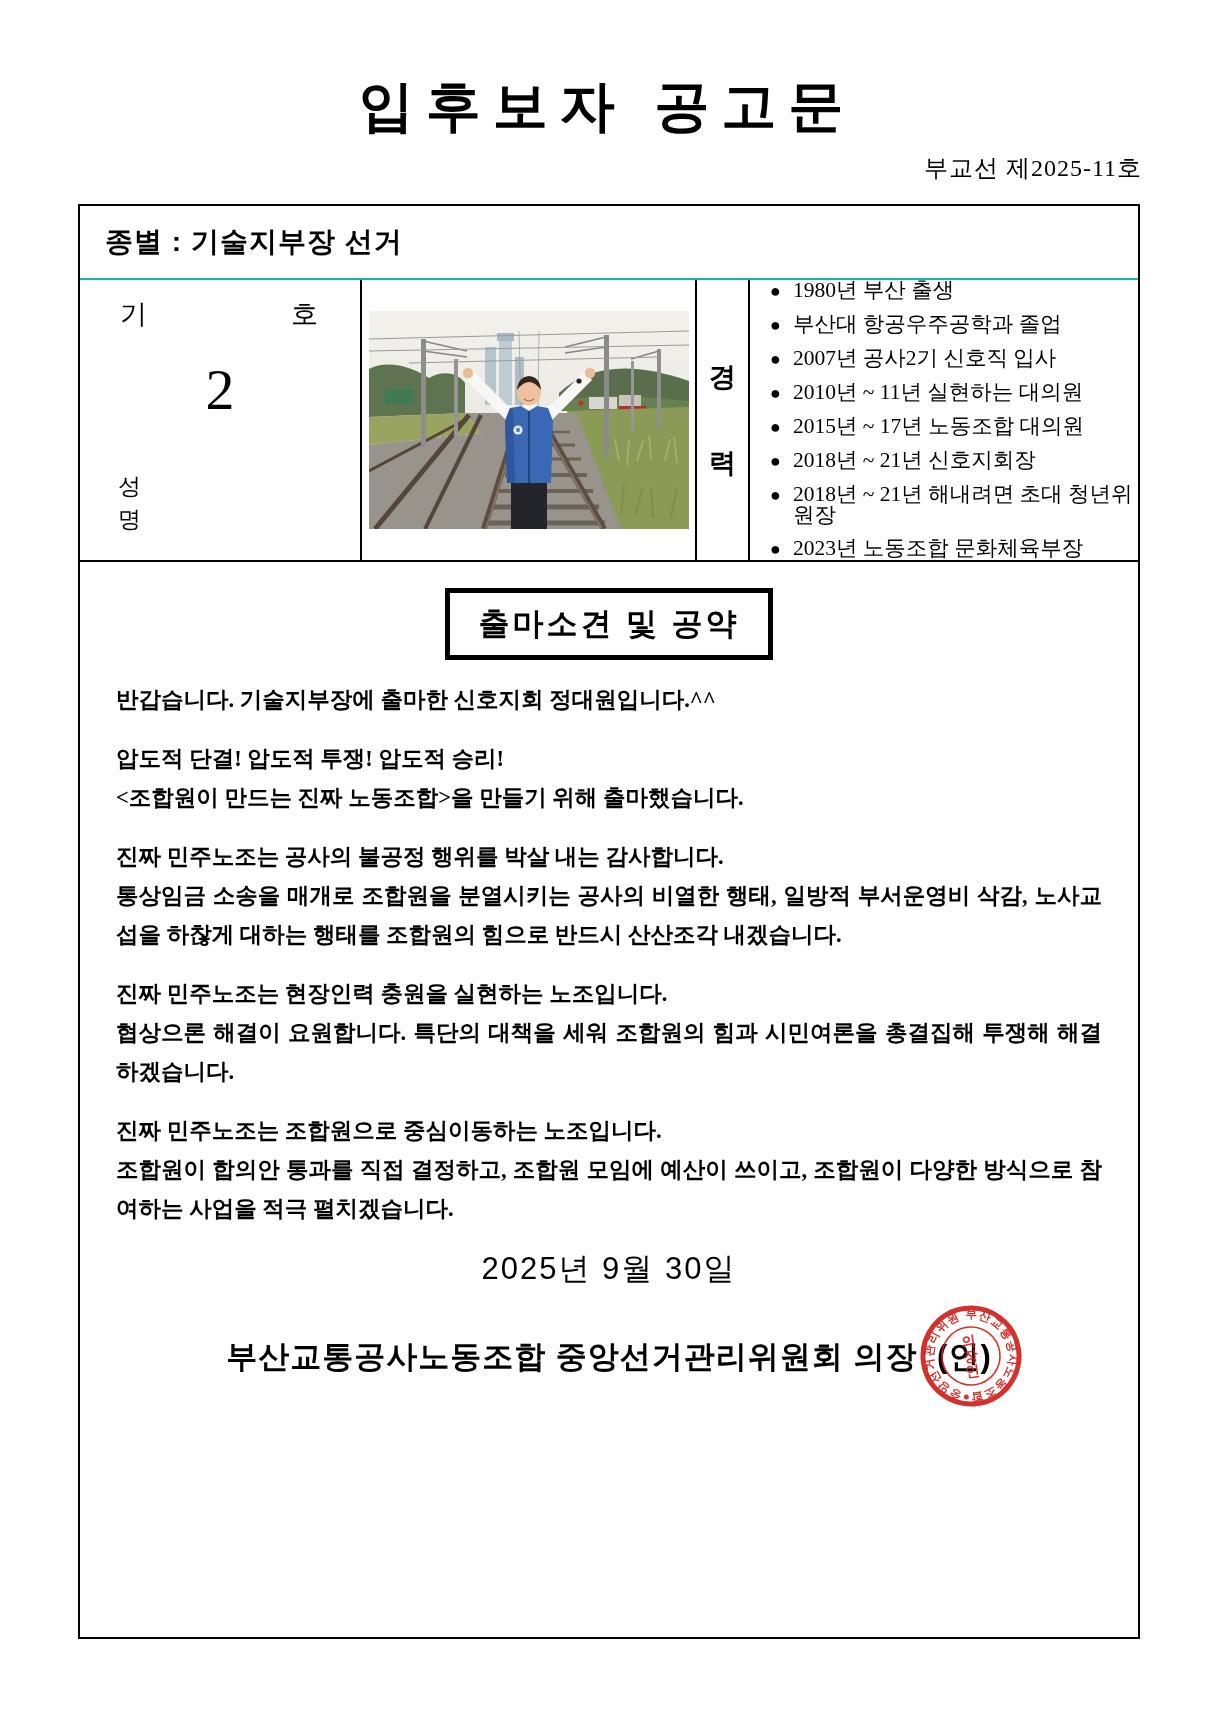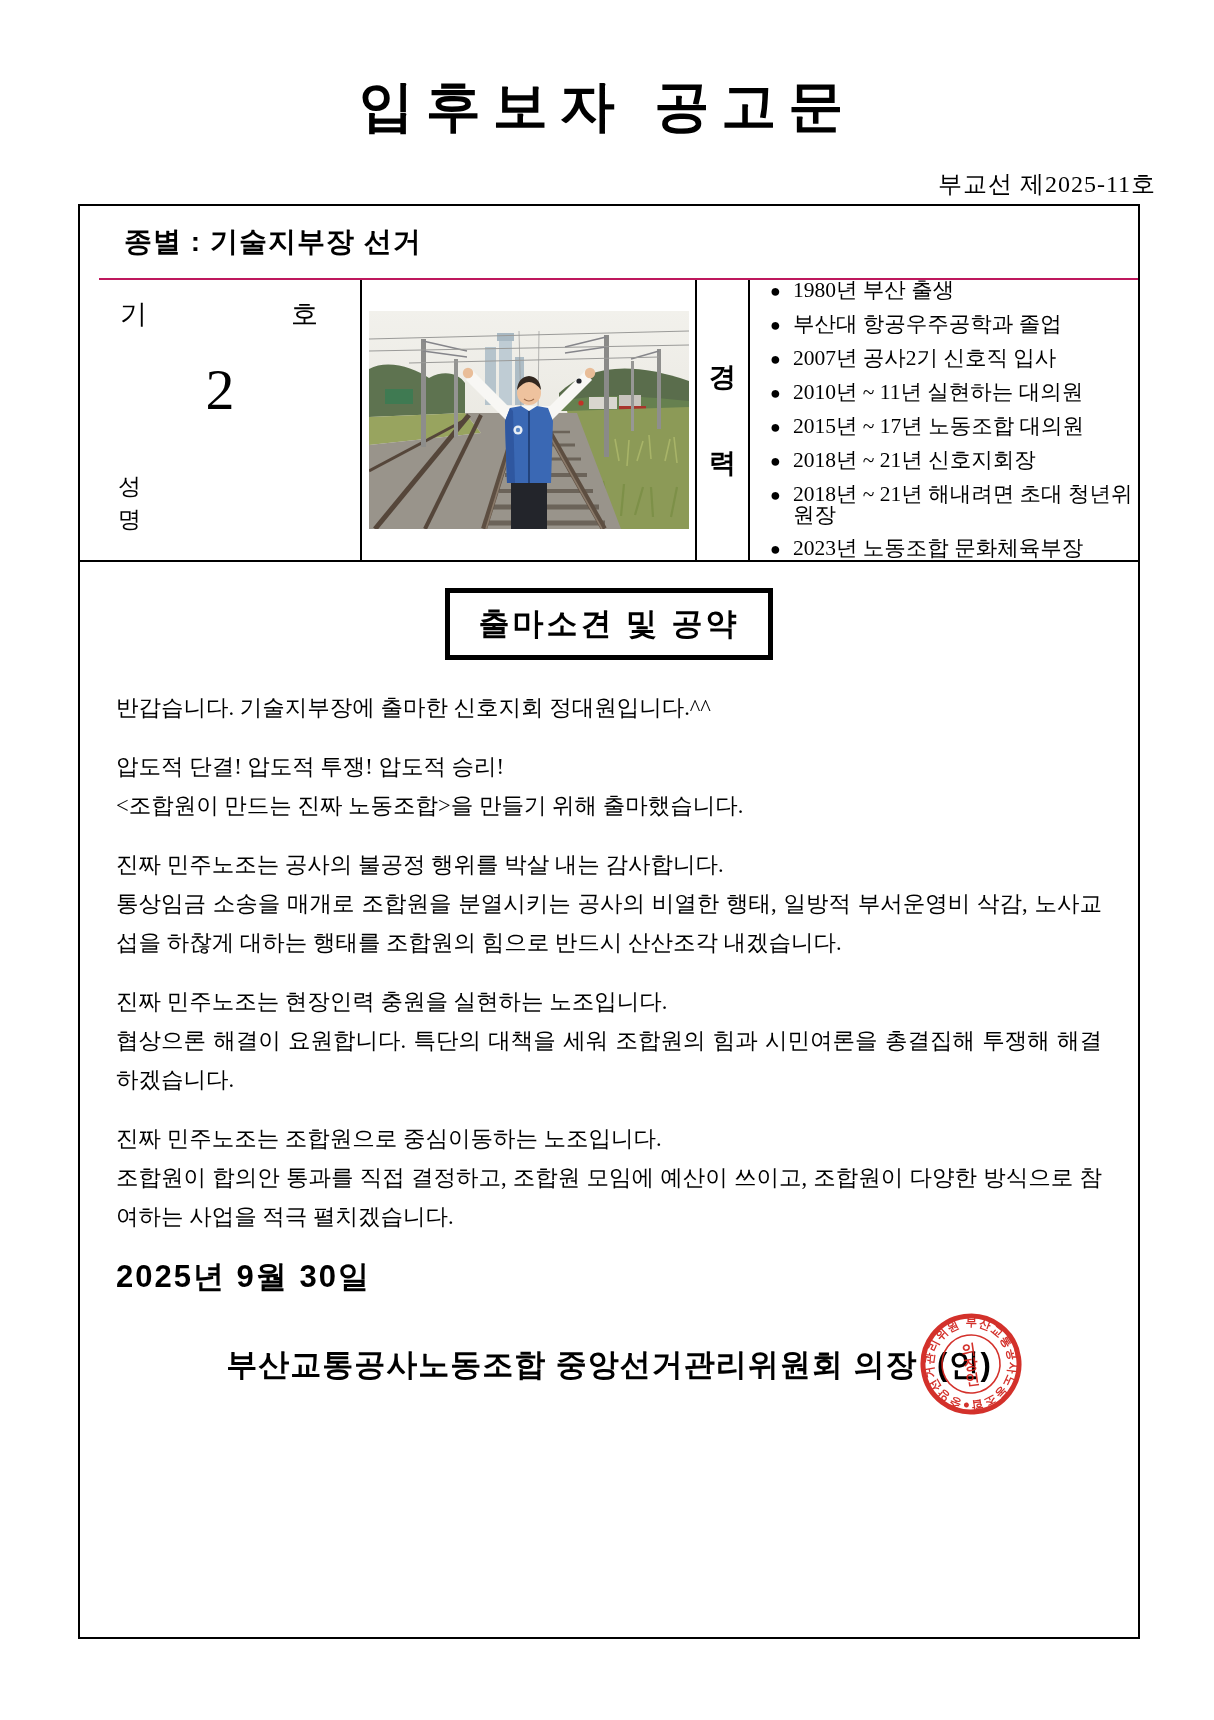--- a/index.html
+++ b/index.html
@@ -6,30 +6,30 @@
   .page {
     position:relative; width:1214px; height:1720px; background:#fff;
     font-family:"Liberation Serif","DejaVu Serif",serif; color:#000; overflow:hidden;
   }
   .doc-title {
     position:absolute; top:70px; left:0; width:100%; margin:0;
     text-align:center; font-family:"Liberation Sans","DejaVu Sans",sans-serif;
     font-weight:900; font-size:55px; letter-spacing:12px;
   }
   .doc-number {
-    position:absolute; top:152px; right:58px; font-size:24px; letter-spacing:1px;margin-top:16px;
+    position:absolute; top:152px; right:72px; font-size:24px; letter-spacing:1px;
   }
   .main-table {
     position:absolute; left:78px; top:204px; width:1062px;
     border:2px solid #000; box-sizing:border-box; background:#fff;
   }
   .row-category {
-    height:72px; border-bottom:2px solid #be185d; display:flex; align-items:center;
+    height:72px; border-bottom:2px solid #14b8a6; display:flex; align-items:center;
     padding-left:25px; font-family:"Liberation Sans","DejaVu Sans",sans-serif;
-    font-weight:800; font-size:28px; letter-spacing:1px;margin-left:19px;
+    font-weight:800; font-size:28px; letter-spacing:1px;
   }
   .row-profile { display:flex; height:280px; border-bottom:2px solid #000; }
   .cell-sign { width:282px; border-right:2px solid #000; position:relative; box-sizing:border-box; flex:none; }
   .sign-labels { display:flex; justify-content:space-between; padding:16px 42px 0 40px; font-size:27px; }
   .sign-number { text-align:center; font-size:58px; margin-top:24px; font-weight:500; }
   .name-row { position:absolute; bottom:24px; left:0; right:0; display:flex; align-items:center; padding-left:38px; }
   .name-label { display:flex; flex-direction:column; font-size:23px; line-height:33px; }
   .name-value { font-size:53px; font-weight:bold; letter-spacing:12px; margin-left:26px; white-space:nowrap; }
   .cell-photo { width:335px; border-right:2px solid #000; box-sizing:border-box; flex:none;
     display:flex; align-items:center; justify-content:center; }
@@ -39,28 +39,28 @@
   .cell-career { flex:1; display:flex; flex-direction:column; justify-content:center; padding-left:20px; gap:12px; }
   .career-item { font-size:21.5px; line-height:21px; display:flex; align-items:baseline; }
   .career-item .bullet { font-size:18px; margin-right:12px; }
   .row-body { height:1075px; box-sizing:border-box; padding:16px 36px 4px 36px; overflow:hidden; }
   .box-title-wrap { text-align:center; margin-top:10px; }
   .box-title {
     display:inline-block; border:5px solid #000; padding:10px 28px;
     font-family:"Liberation Sans","DejaVu Sans",sans-serif; font-weight:800;
     font-size:31px; letter-spacing:3px;
   }
-  .paragraphs { margin-top:28px; }
+  .paragraphs { margin-top:20px;font-weight:bold; }
   .paragraphs p {
     margin:0 0 20px 0; font-size:22.5px; line-height:39px;
     text-align:justify; white-space:pre-line;
   }
   .date-line {
-    text-align:left; margin-top:20px;
-    font-family:"Liberation Sans","DejaVu Sans",sans-serif; font-weight:700; font-size:31px; letter-spacing:2px;
+    text-align:center; margin-top:20px;
+    font-family:"Liberation Sans","DejaVu Sans",sans-serif; font-weight:400; font-size:31px; letter-spacing:2px;
   }
   .signature-line {
     text-align:center; margin-top:46px;
     font-family:"Liberation Sans","DejaVu Sans",sans-serif; font-weight:800; font-size:31px; letter-spacing:1px;
     white-space:nowrap;
   }
   .seal-anchor { position:relative; display:inline-block; margin-left:10px; }
   .seal-anchor svg.seal { position:absolute; left:-22px; top:-36px; opacity:0.92; }
 </style>
 </head>

